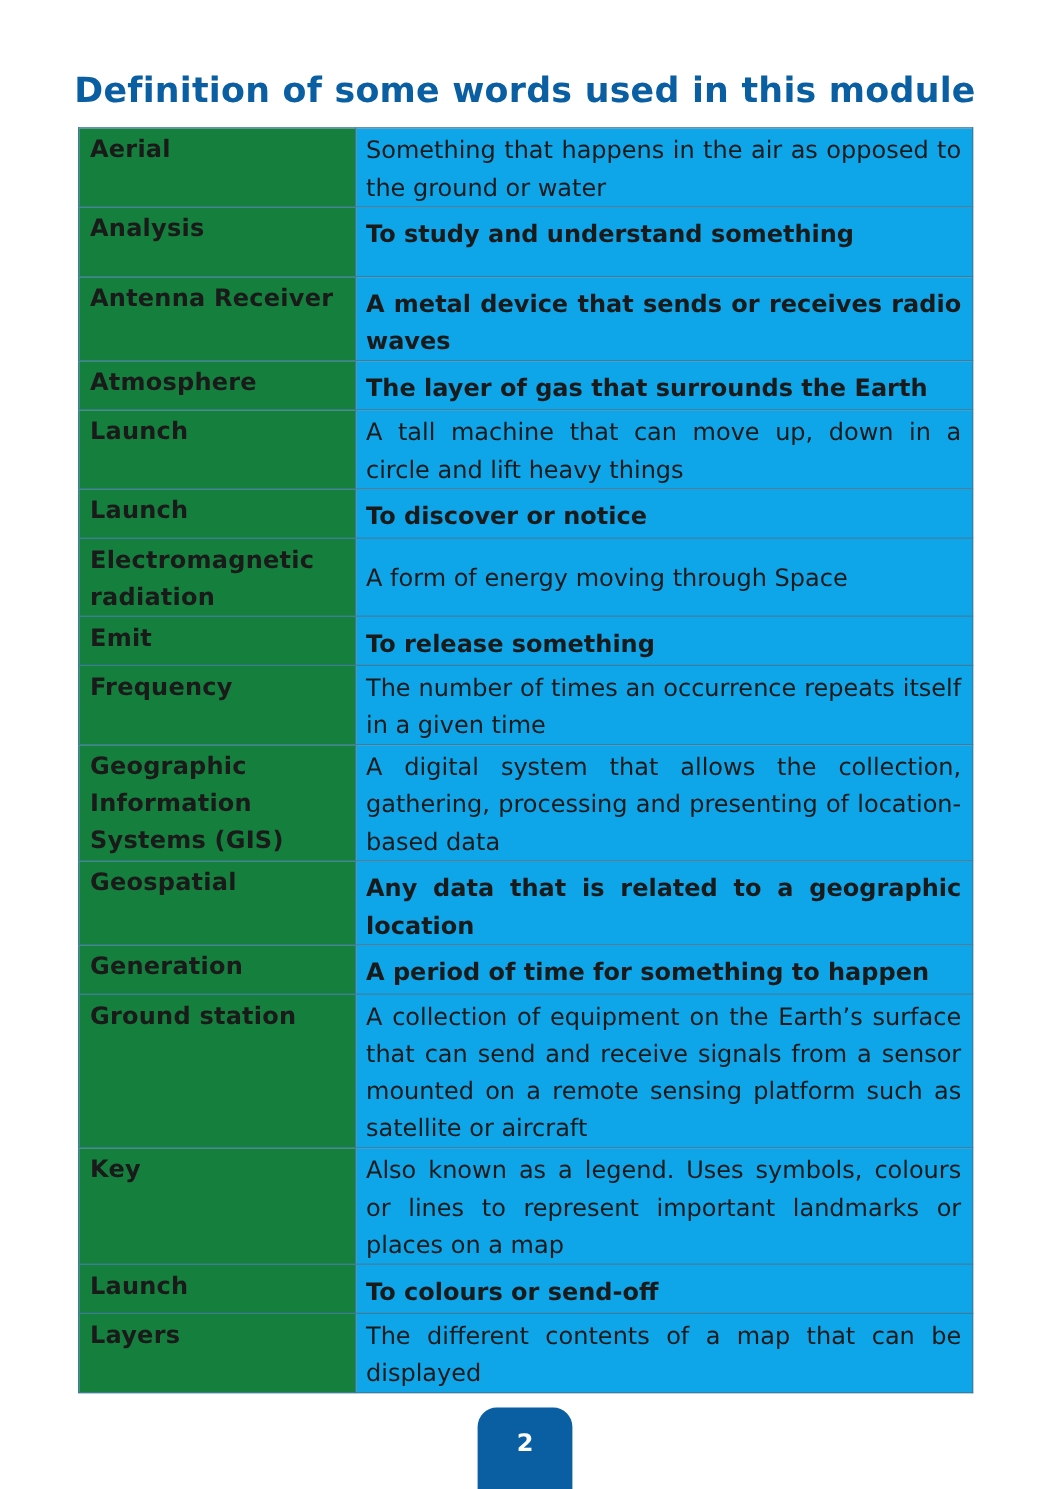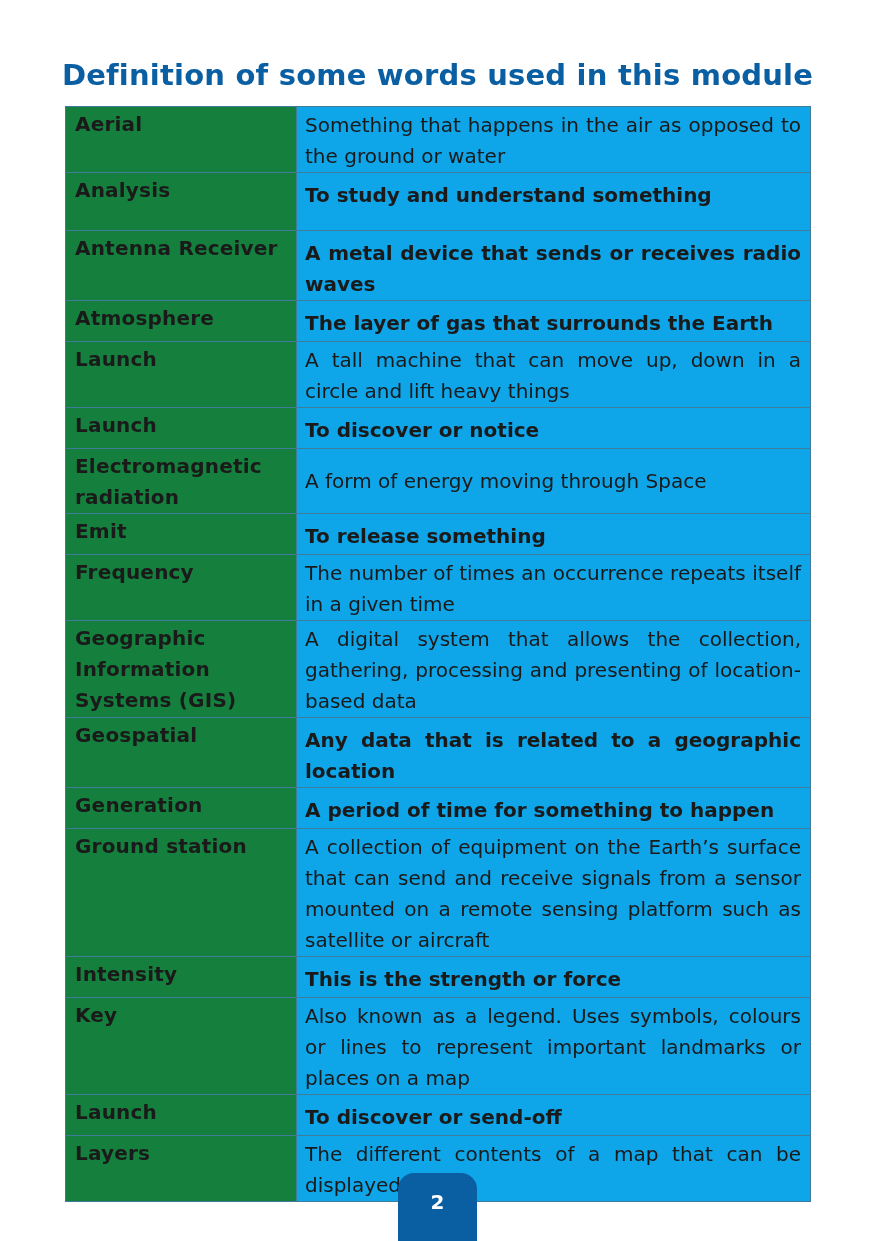--- a/index.html
+++ b/index.html
@@ -92,31 +92,27 @@
       <td class="def single">Any data that is related to a geographic location</td>
     </tr>
     <tr style="height:41px;">
       <td class="term">Generation</td>
       <td class="def single">A period of time for something to happen</td>
     </tr>
     <tr style="height:128px;">
       <td class="term">Ground station</td>
       <td class="def">A collection of equipment on the Earth’s surface that can send and receive signals from a sensor mounted on a remote sensing platform such as satellite or aircraft</td>
     </tr>
-    <tr style="height:41px;">
-      <td class="term">Intensity</td>
-      <td class="def single">This is the strength or force</td>
-    </tr>
     <tr style="height:97px;">
       <td class="term">Key</td>
       <td class="def">Also known as a legend. Uses symbols, colours or lines to represent important landmarks or places on a map</td>
     </tr>
     <tr style="height:41px;">
       <td class="term">Launch</td>
-      <td class="def single">To discover or send-off</td>
+      <td class="def single">To colours or send-off</td>
     </tr>
     <tr style="height:65px;">
       <td class="term">Layers</td>
       <td class="def">The different contents of a map that can be displayed</td>
     </tr>
   </tbody>
 </table>
 
 <div class="page-tab">
   <span>2</span>

